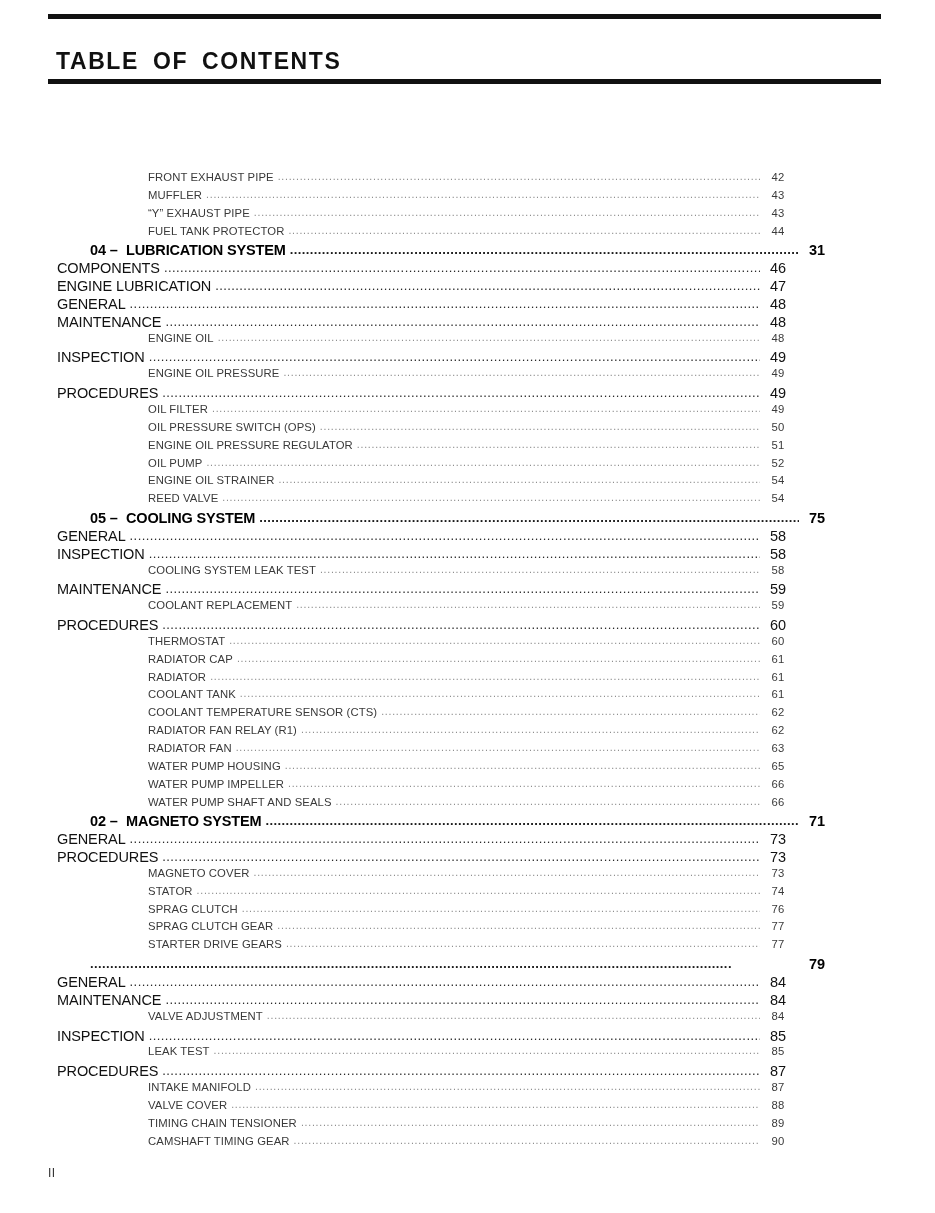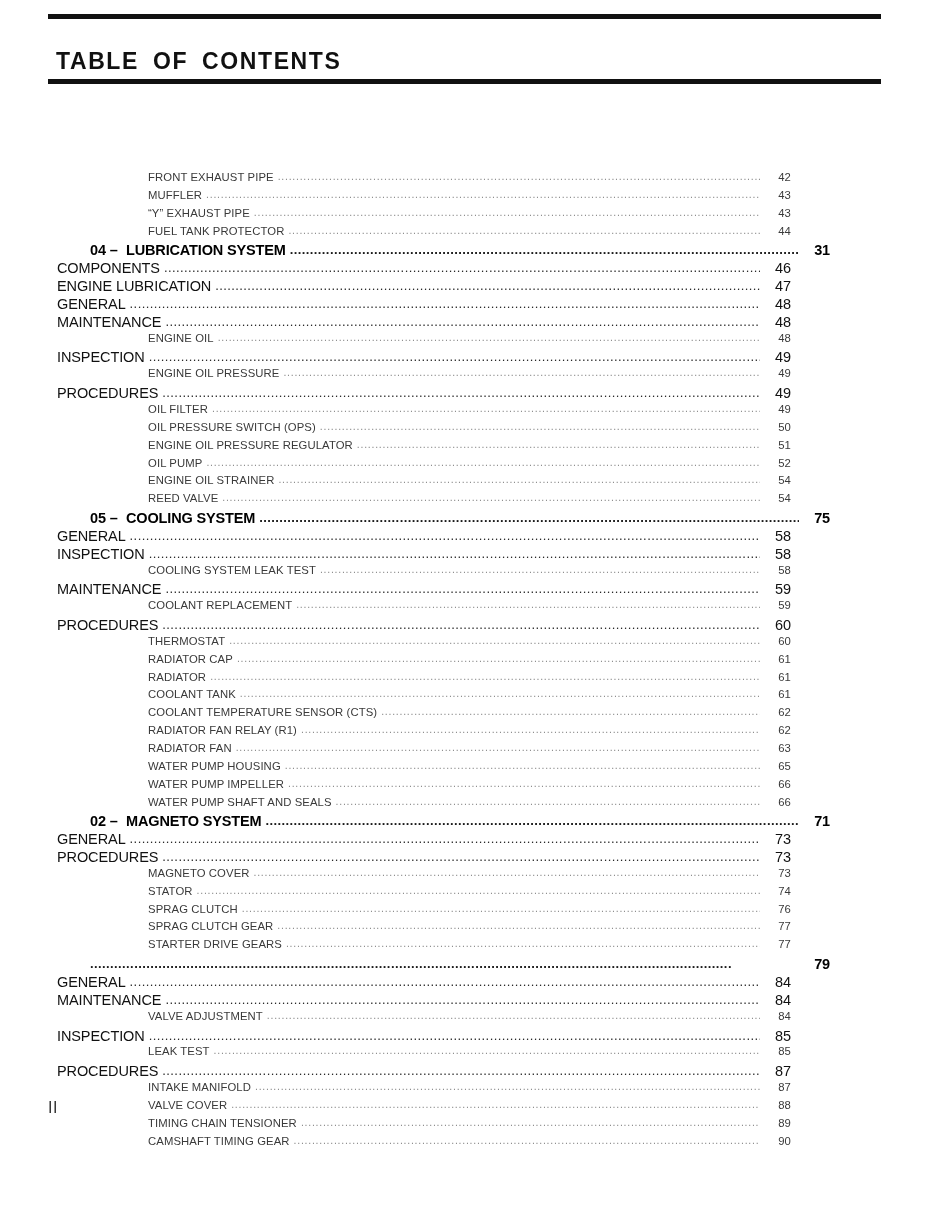--- a/index.html
+++ b/index.html
@@ -76,21 +76,21 @@
     flex: 1 1 auto;
     overflow: hidden;
     white-space: nowrap;
     min-width: 0;
     position: relative;
     top: -1px;
   }
 
   .pagenum {
     flex: 0 0 auto;
-    text-align: right;
+    text-align: center;
     padding-left: 5px;
   }
 
   
   .lvl1 {
     padding-left: 90px;
     padding-right: 84px;
     font-size: 14.5px;
     font-weight: bold;
     letter-spacing: -0.15px;
@@ -146,22 +146,22 @@
   .lvl3 .pagenum {
     width: 26px;
     font-size: 11.3px;
     color: #3a3a3a;
   }
 
   
   .folio {
     position: absolute;
     left: 48px;
-    top: 1099px;
-    font-size: 16px;
+    top: 1166px;
+    font-size: 12px;
     color: #333333;
     letter-spacing: 0.5px;
   }
 </style>
 </head>
 <body>
 
 <div class="page">
 
   <div class="rule-top"></div>

